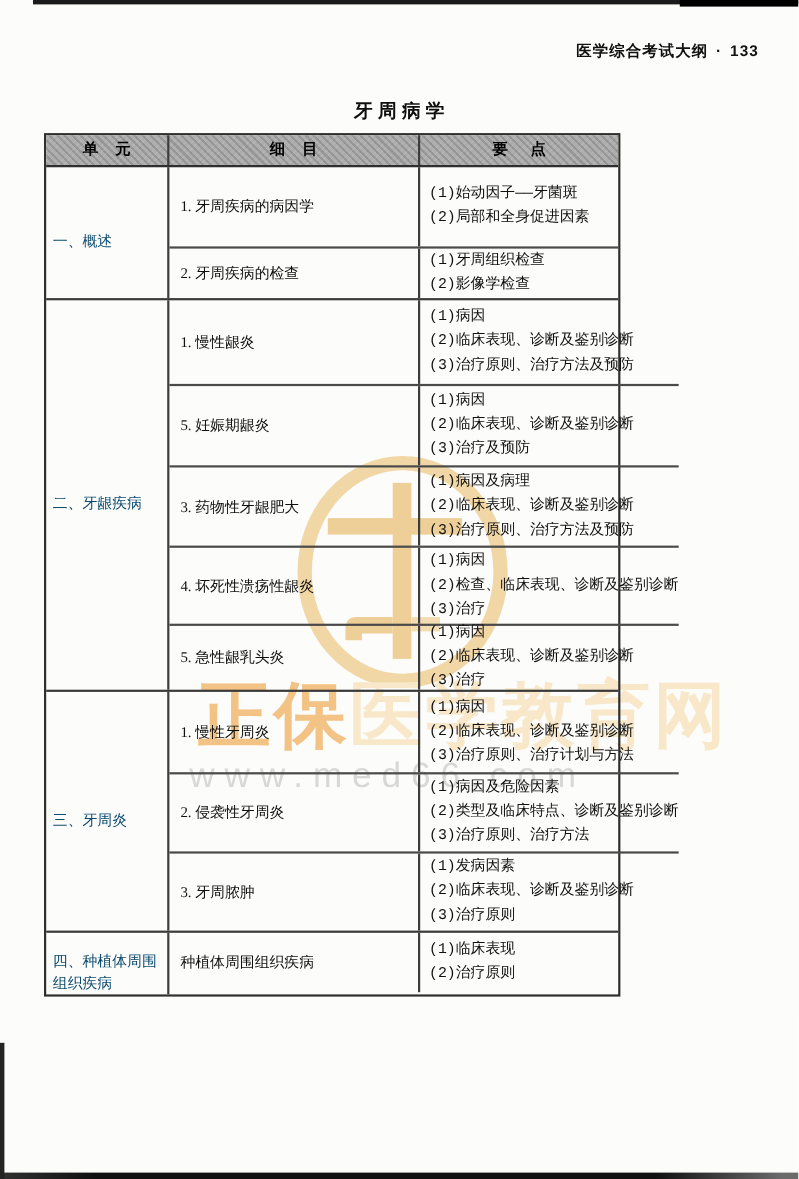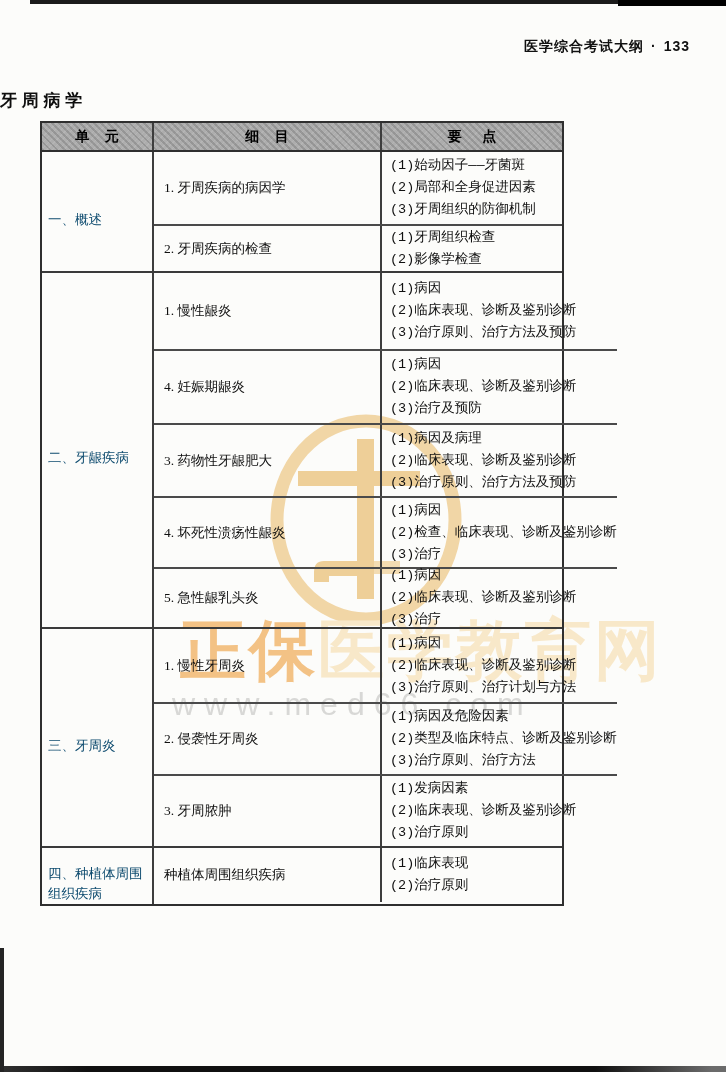--- a/index.html
+++ b/index.html
@@ -18,21 +18,21 @@
   .scan-left   { position:absolute; left:0; top:948px; width:4px; height:124px; background:#242424; }
 
   
   .page-header {
     position:absolute; top:38px; right:36px;
     font-family:"Liberation Sans","DejaVu Sans",sans-serif;
     font-weight:700; font-size:14px; letter-spacing:1px; color:#111;
   }
   .page-header .dot { margin:0 7px; }
   .doc-title {
-    position:absolute; top:89px; left:0; width:100%; 
+    position:absolute; top:89px; left:0; width:100%; text-align:center;
     font-family:"Liberation Sans","DejaVu Sans",sans-serif;
     font-weight:700; font-size:17px; color:#0e0e0e;
   }
 
   
   .watermark { position:absolute; inset:0; z-index:1; pointer-events:none; }
   .wm-logo { position:absolute; left:268px; top:413px; width:196px; height:214px; }
   .wm-brand {
     position:absolute; left:180px; top:606px;
     font-family:"Liberation Sans","DejaVu Sans",sans-serif;
@@ -128,21 +128,20 @@
     </div>
 
     <div class="tgroup">
       <div class="unit-cell col-unit">一、概述</div>
       <div class="grows">
         <div class="trow" style="height:72px">
           <div class="detail-cell col-item">1. 牙周疾病的病因学</div>
           <div class="points-cell col-points">
             <div class="pline">(1)始动因子——牙菌斑</div>
             <div class="pline">(2)局部和全身促进因素</div>
-            <div class="pline">(3)牙周组织的防御机制</div>
           </div>
         </div>
         <div class="trow" style="height:47px">
           <div class="detail-cell col-item">2. 牙周疾病的检查</div>
           <div class="points-cell col-points">
             <div class="pline">(1)牙周组织检查</div>
             <div class="pline">(2)影像学检查</div>
           </div>
         </div>
       </div>
@@ -153,21 +152,21 @@
       <div class="grows">
         <div class="trow" style="height:76px">
           <div class="detail-cell col-item">1. 慢性龈炎</div>
           <div class="points-cell col-points">
             <div class="pline">(1)病因</div>
             <div class="pline">(2)临床表现、诊断及鉴别诊断</div>
             <div class="pline">(3)治疗原则、治疗方法及预防</div>
           </div>
         </div>
         <div class="trow" style="height:74px">
-          <div class="detail-cell col-item">4. 妊娠期龈炎</div>
+          <div class="detail-cell col-item">5. 妊娠期龈炎</div>
           <div class="points-cell col-points">
             <div class="pline">(1)病因</div>
             <div class="pline">(2)临床表现、诊断及鉴别诊断</div>
             <div class="pline">(3)治疗及预防</div>
           </div>
         </div>
         <div class="trow" style="height:73px">
           <div class="detail-cell col-item">3. 药物性牙龈肥大</div>
           <div class="points-cell col-points">
             <div class="pline">(1)病因及病理</div>

